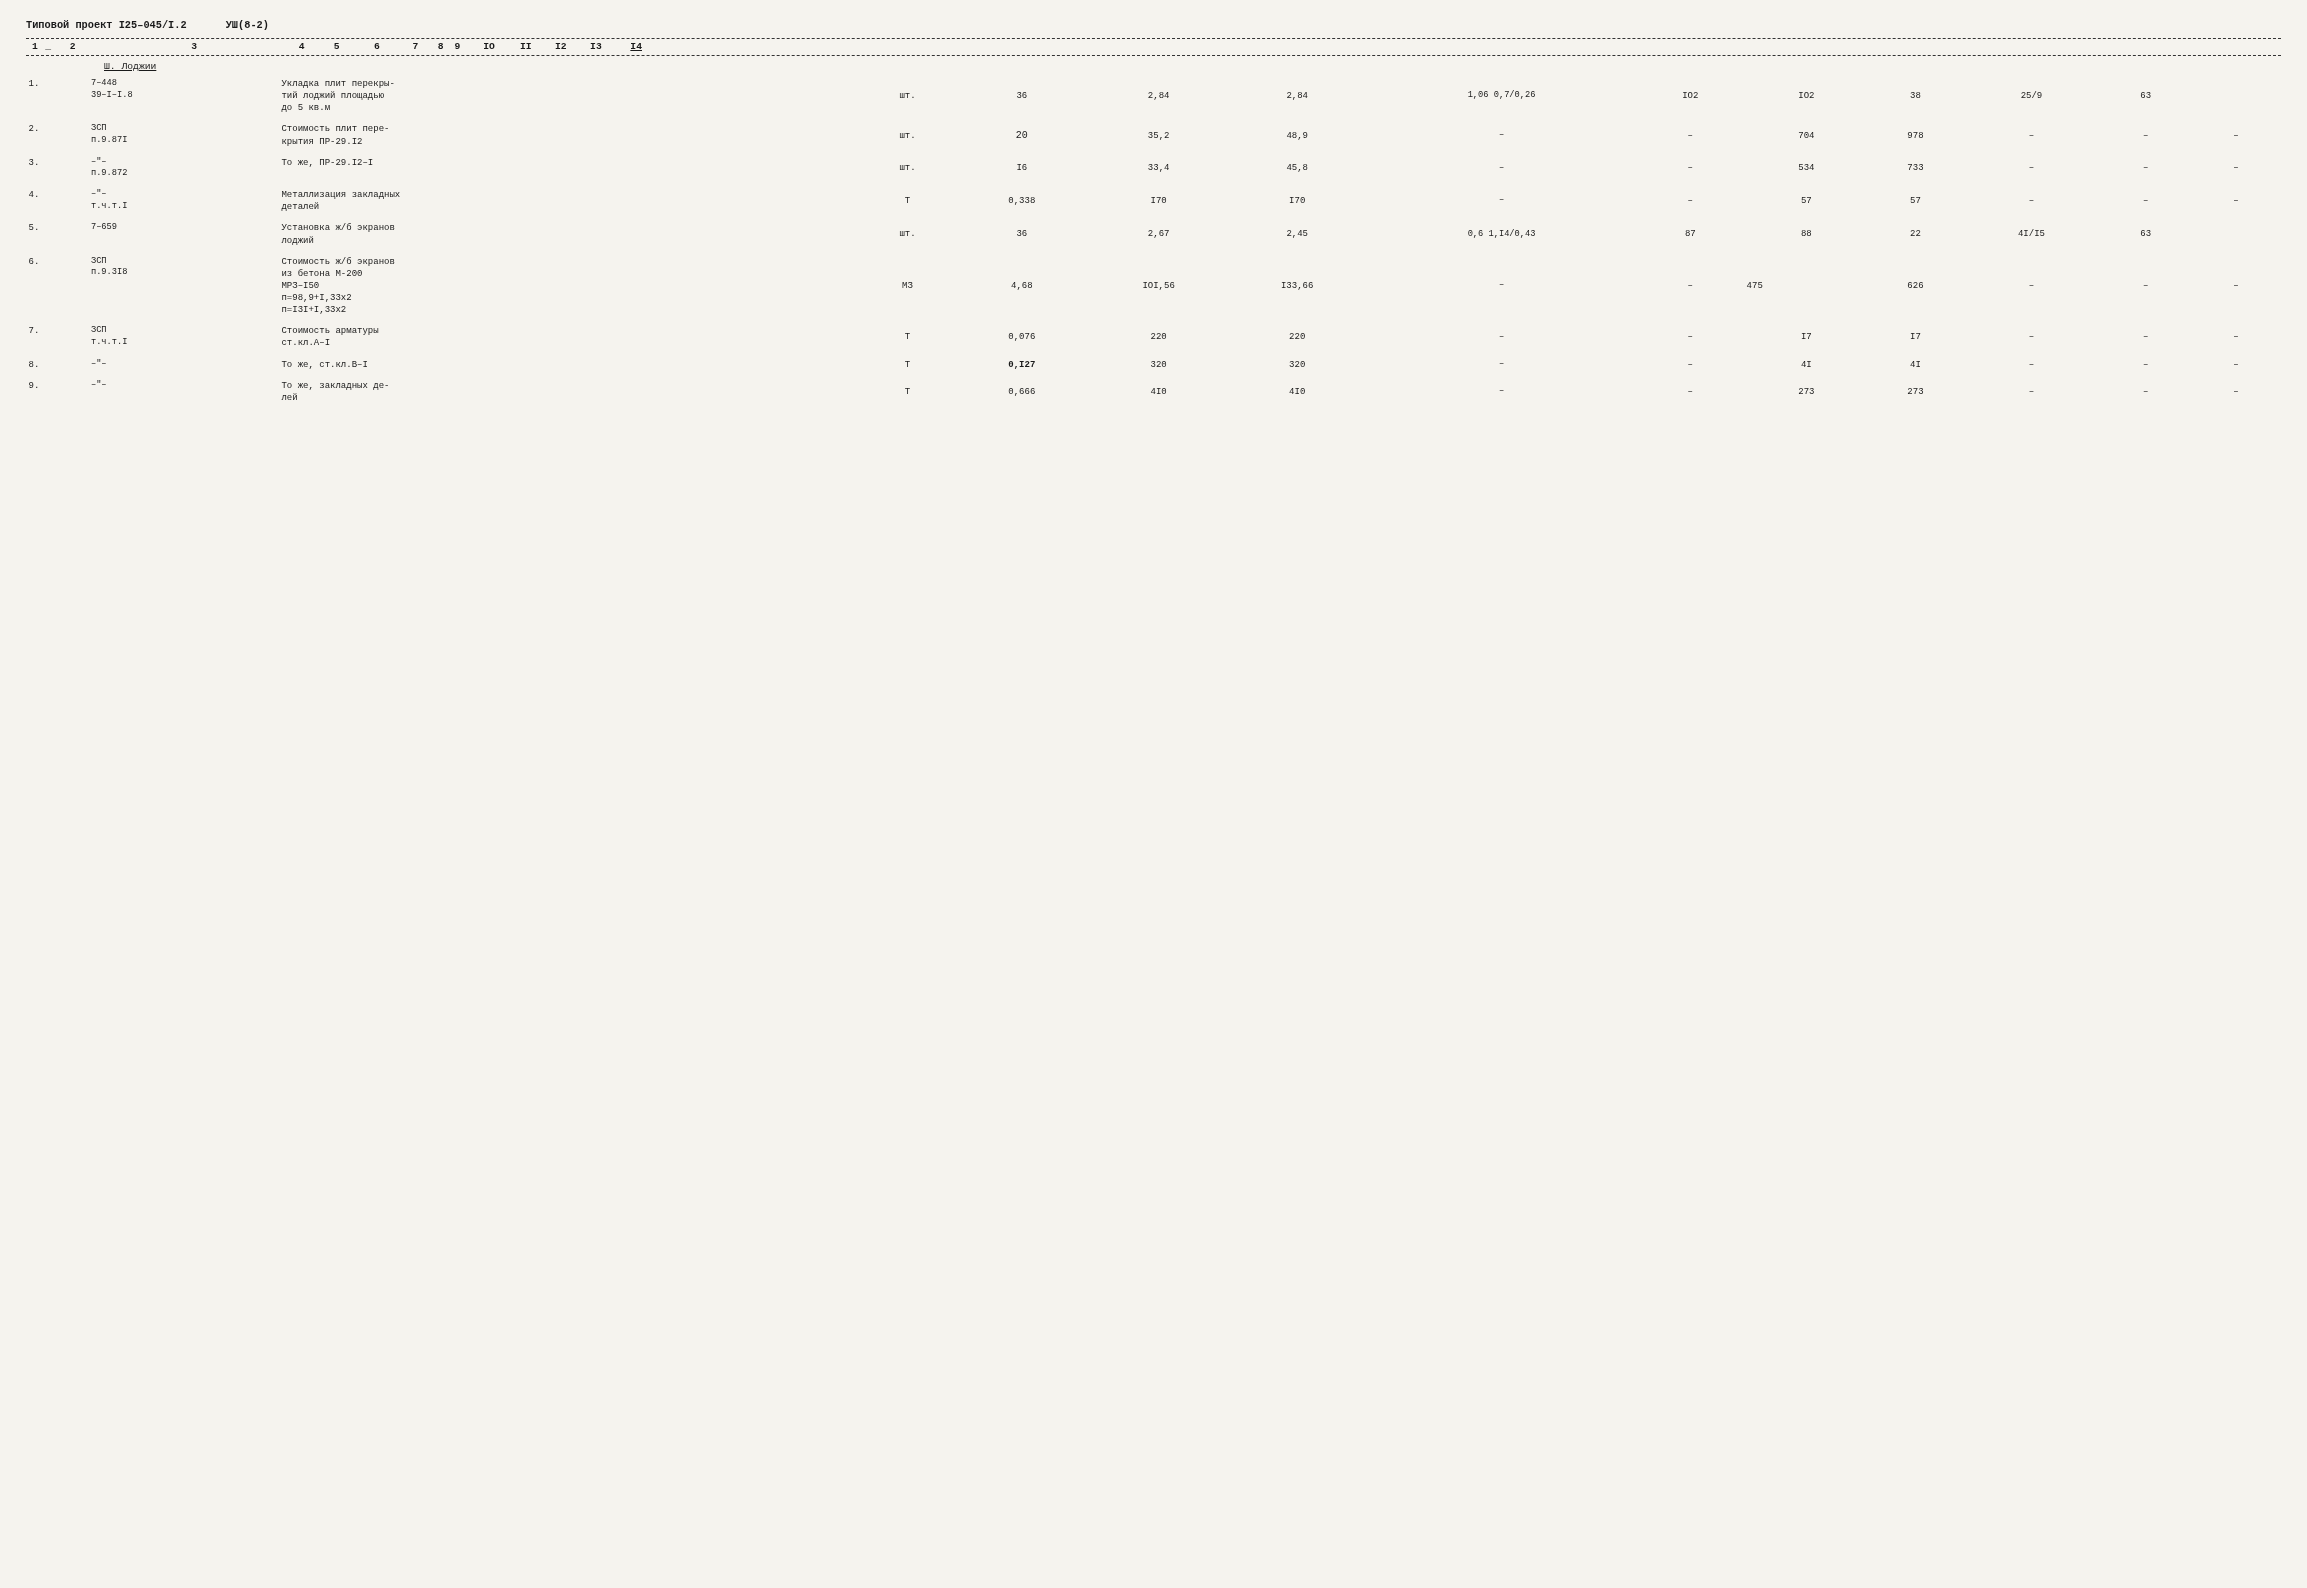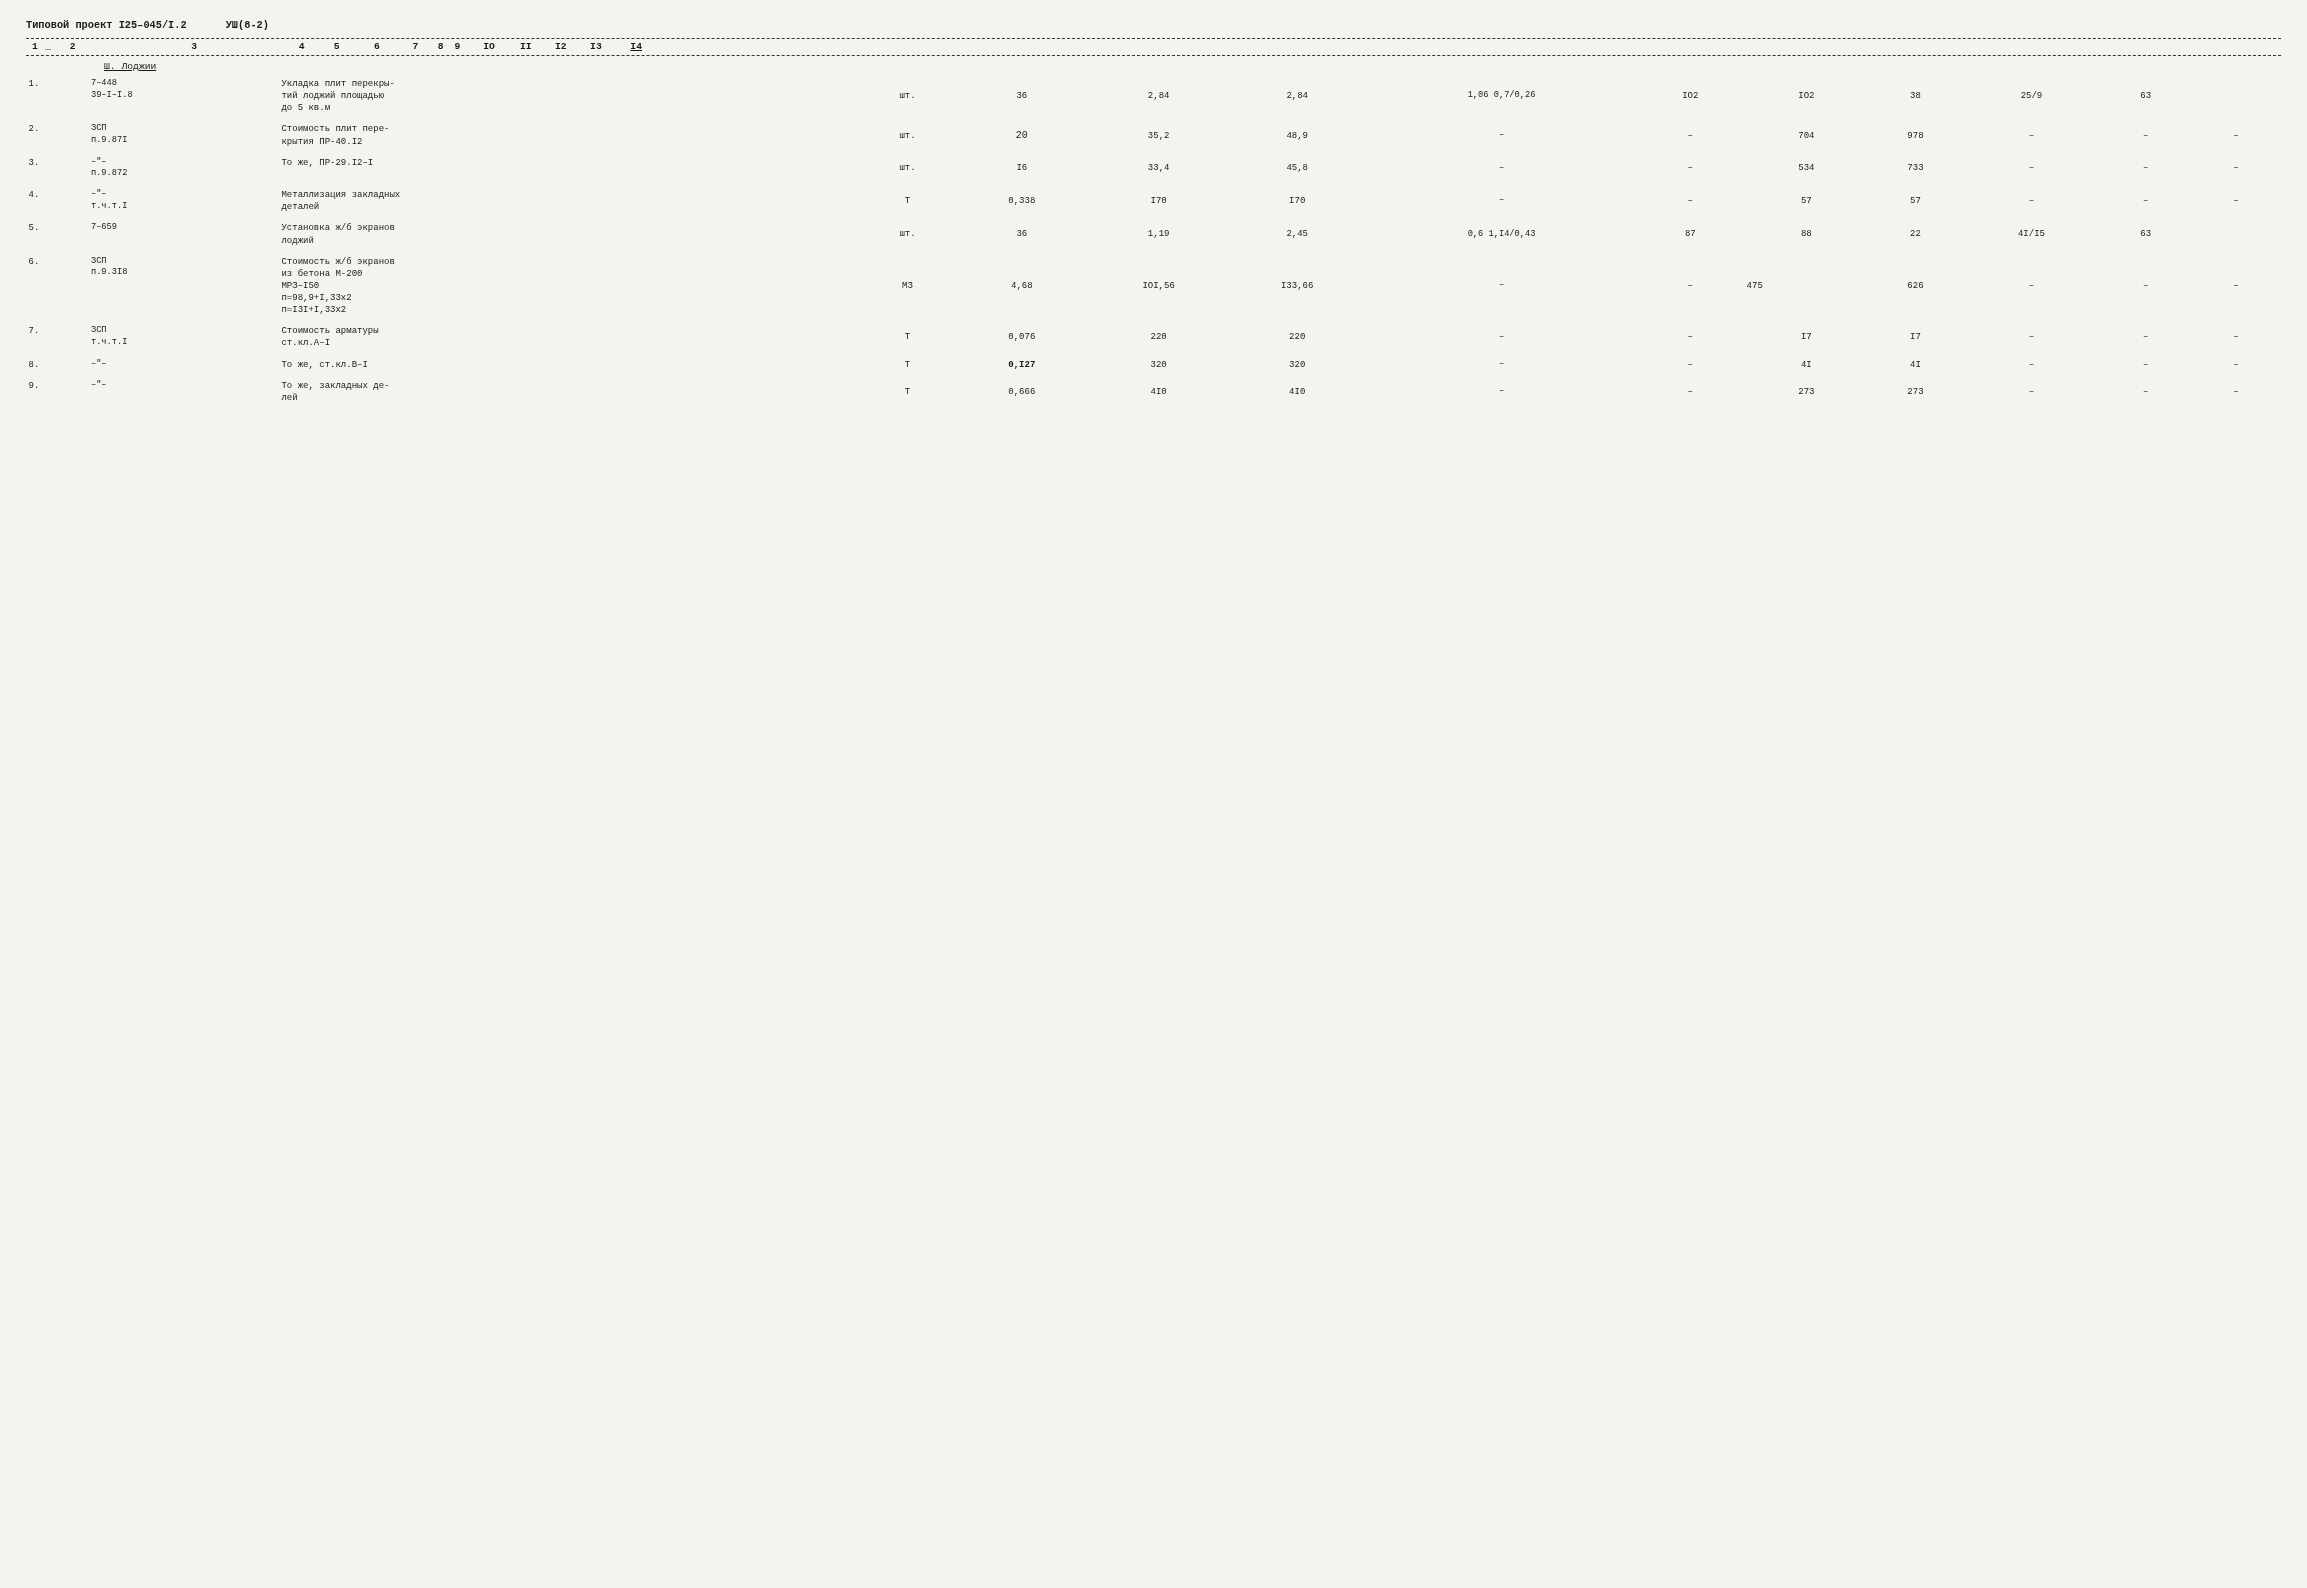--- a/index.html
+++ b/index.html
@@ -158,21 +158,21 @@
         <td style="text-align:center; vertical-align:middle; font-size:9px; padding: 1.9px 2.6px;"></td>
       </tr>
       <tr>
         <td colspan="14" style="height: 5.2px;"></td>
       </tr>
       <tr>
         <td style="vertical-align:top; padding-top:1.3px; font-size:9px; padding: 1.9px 2.6px;">2.</td>
         <td style="vertical-align:top; font-size:8.7px; white-space:pre-line; padding: 1.9px 2.6px;">ЗСП
 п.9.87I</td>
         <td style="vertical-align:top; font-size:9px; white-space:pre-line; padding: 1.9px 2.6px;">Стоимость плит пере-
-крытия ПР-40.I2</td>
+крытия ПР-29.I2</td>
         <td style="vertical-align:middle; text-align:center; font-size:9px; padding: 1.9px 2.6px;">шт.</td>
         <td style="text-align:center; vertical-align:middle; font-size:10px; padding: 1.9px 2.6px;">20</td>
         <td style="text-align:center; vertical-align:middle; font-size:9px; padding: 1.9px 2.6px;">35,2</td>
         <td style="text-align:center; vertical-align:middle; font-size:9px; padding: 1.9px 2.6px;">48,9</td>
         <td style="text-align:center; vertical-align:middle; font-size:8.7px; padding: 1.9px 2.6px;">–</td>
         <td style="text-align:center; vertical-align:middle; font-size:9px; padding: 1.9px 2.6px;">–</td>
         <td style="text-align:center; vertical-align:middle; font-size:9px; padding: 1.9px 2.6px;">704</td>
         <td style="text-align:center; vertical-align:middle; font-size:9px; padding: 1.9px 2.6px;">978</td>
         <td style="text-align:center; vertical-align:middle; font-size:9px; padding: 1.9px 2.6px;">–</td>
         <td style="text-align:center; vertical-align:middle; font-size:9px; padding: 1.9px 2.6px;">–</td>
@@ -222,21 +222,21 @@
       <tr>
         <td colspan="14" style="height: 5.2px;"></td>
       </tr>
       <tr>
         <td style="vertical-align:top; padding-top:1.3px; font-size:9px; padding: 1.9px 2.6px;">5.</td>
         <td style="vertical-align:top; font-size:8.7px; white-space:pre-line; padding: 1.9px 2.6px;">7–659</td>
         <td style="vertical-align:top; font-size:9px; white-space:pre-line; padding: 1.9px 2.6px;">Установка ж/б экранов
 лоджий</td>
         <td style="vertical-align:middle; text-align:center; font-size:9px; padding: 1.9px 2.6px;">шт.</td>
         <td style="text-align:center; vertical-align:middle; font-size:9px; padding: 1.9px 2.6px;">36</td>
-        <td style="text-align:center; vertical-align:middle; font-size:9px; padding: 1.9px 2.6px;">1,19</td>
+        <td style="text-align:center; vertical-align:middle; font-size:9px; padding: 1.9px 2.6px;">2,67</td>
         <td style="text-align:center; vertical-align:middle; font-size:9px; padding: 1.9px 2.6px;">2,45</td>
         <td style="text-align:center; vertical-align:middle; font-size:8.7px; padding: 1.9px 2.6px;">0,6  1,I4/0,43</td>
         <td style="text-align:center; vertical-align:middle; font-size:9px; padding: 1.9px 2.6px;">87</td>
         <td style="text-align:center; vertical-align:middle; font-size:9px; padding: 1.9px 2.6px;">88</td>
         <td style="text-align:center; vertical-align:middle; font-size:9px; padding: 1.9px 2.6px;">22</td>
         <td style="text-align:center; vertical-align:middle; font-size:9px; padding: 1.9px 2.6px;">4I/I5</td>
         <td style="text-align:center; vertical-align:middle; font-size:9px; padding: 1.9px 2.6px;">63</td>
         <td style="text-align:center; vertical-align:middle; font-size:9px; padding: 1.9px 2.6px;"></td>
       </tr>
       <tr>

